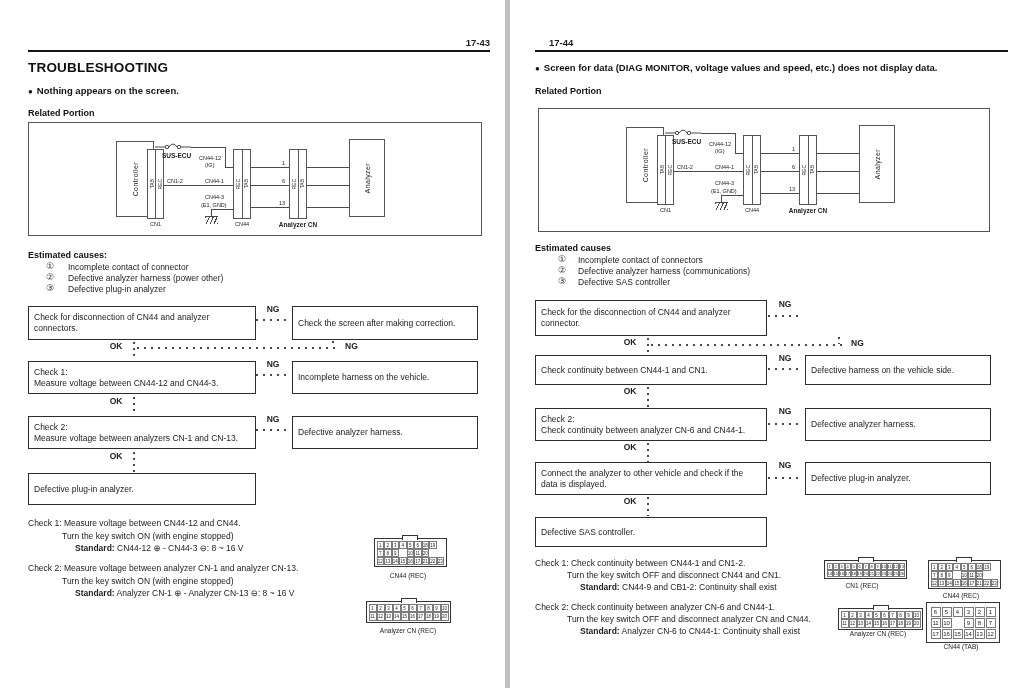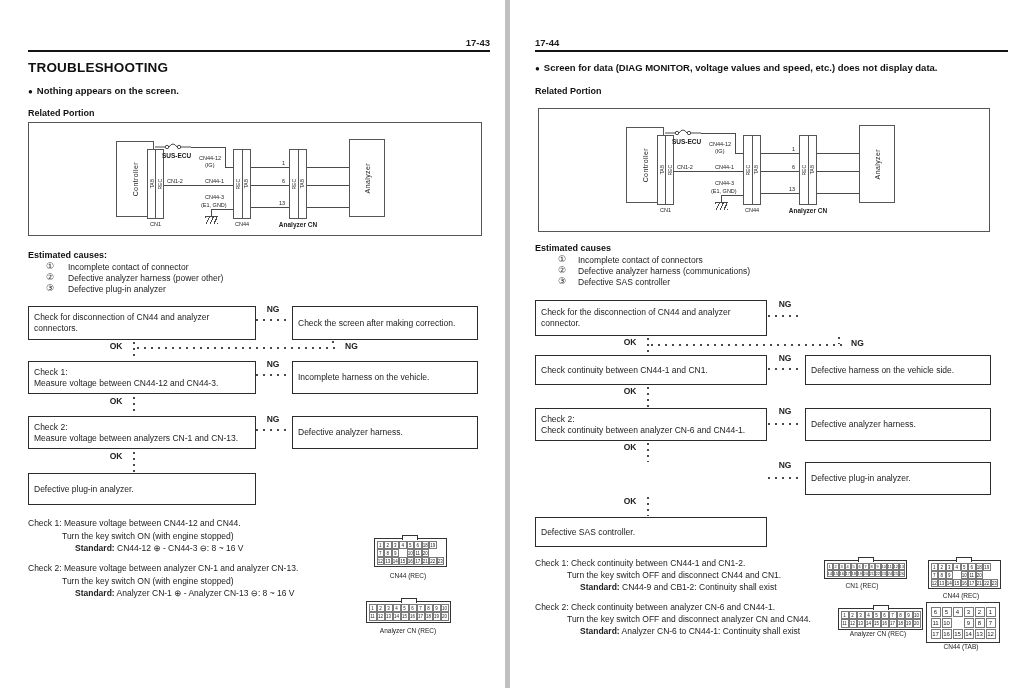--- a/index.html
+++ b/index.html
@@ -261,21 +261,21 @@
           <div class="pin">19</div>
           <div class="pin">20</div>
         </div>
       </div>
     <div class="clab" style="left:354px;top:627px;width:108px">Analyzer CN (REC)</div>
   </div>
 
   <div style="position:absolute;left:505px;top:0;width:5px;height:688px;background:#c0c0c0"></div>
 
   <div class="page" style="left:510px;top:0;width:514px;height:688px">
-    <div class="pagenum" style="left:25px;top:37px">17-44</div>
+    <div class="pagenum" style="left:39px;top:37px">17-44</div>
     <div class="hrule" style="left:25px;top:50px;width:473px"></div>
     <div class="bullet" style="left:25px;top:62px">
       <span class="dot">●</span><span>Screen for data (DIAG MONITOR, voltage values and speed, etc.) does not display data.</span>
     </div>
     <div class="sect" style="left:25px;top:86px">Related Portion</div>
 
     <div class="diagram" style="left:28px;top:108px;width:450px;height:122px">
   <div class="dbox" style="left:87px;top:18px;width:38px;height:76px">
     <span class="vtext">Controller</span>
   </div>
@@ -385,20 +385,23 @@
       <div>Check continuity between analyzer CN-6 and CN44-1.</div>
     </div>
     <div class="nglab" style="left:260px;top:406px;width:30px">NG</div>
     <div class="hdots" style="left:258px;top:423px;width:34px"></div>
     <div class="fbox" style="left:295px;top:408px;width:186px;height:33px">
         <div>Defective analyzer harness.</div>
       </div>
     <div class="oklab" style="left:108px;top:442px;width:24px">OK</div>
     <div class="vdots" style="left:137px;top:443px;height:19px"></div>
 
+    <div class="fbox" style="left:25px;top:462px;width:232px;height:33px">
+        <div>Connect the analyzer to other vehicle and check if the data is displayed.</div>
+      </div>
     <div class="nglab" style="left:260px;top:460px;width:30px">NG</div>
     <div class="hdots" style="left:258px;top:477px;width:34px"></div>
     <div class="fbox" style="left:295px;top:462px;width:186px;height:33px">
         <div>Defective plug-in analyzer.</div>
       </div>
     <div class="oklab" style="left:108px;top:496px;width:24px">OK</div>
     <div class="vdots" style="left:137px;top:497px;height:19px"></div>
 
     <div class="fbox" style="left:25px;top:517px;width:232px;height:30px">
         <div>Defective SAS controller.</div>

